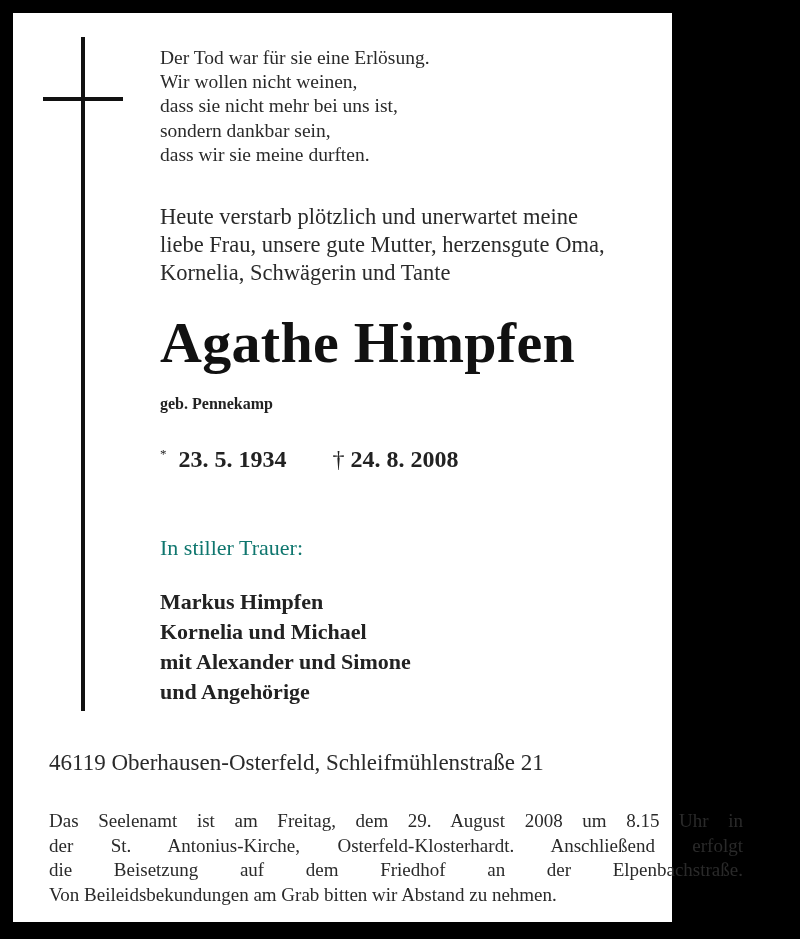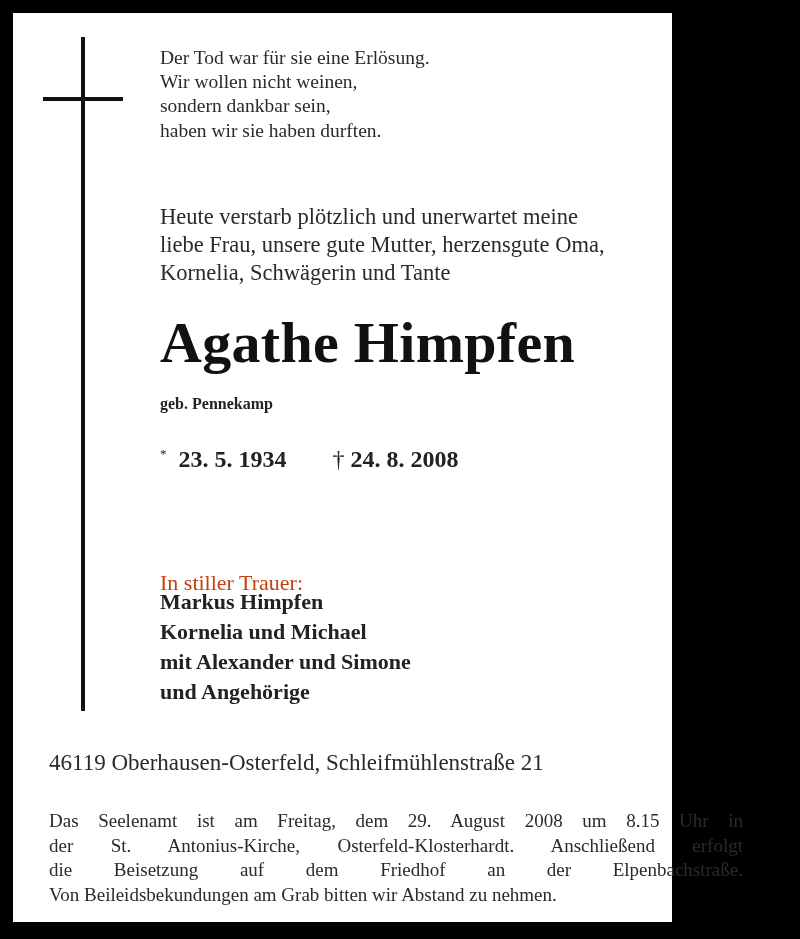--- a/index.html
+++ b/index.html
@@ -27,21 +27,21 @@
     }
     .maiden {
       position: absolute; left: 147px; top: 382px; font-size: 16px; font-weight: bold; color: #222; white-space: nowrap;
     }
     .dates {
       position: absolute; left: 147px; top: 433px; font-size: 24px; font-weight: bold; color: #222; white-space: nowrap;
     }
     .dates .star { font-size: 13px; vertical-align: 9px; font-weight: normal; margin-right: 12px; }
     .dates .dagger { margin-left: 46px; font-weight: normal; }
     .mourning {
-      position: absolute; left: 147px; top: 522px; font-size: 22px; color: #c2410c; white-space: nowrap; margin-top: 35px;
+      position: absolute; left: 147px; top: 522px; font-size: 22px; color: #0f766e; white-space: nowrap;
     }
     .family {
       position: absolute; left: 147px; top: 574px; font-size: 22px; font-weight: bold; line-height: 30px; color: #222;
     }
     .family div { white-space: nowrap; }
     .address {
       position: absolute; left: 36px; top: 737px; font-size: 23px; color: #2a2a2a; white-space: nowrap;
     }
     .service {
       position: absolute; left: 36px; top: 796px; width: 694px; font-size: 19px; line-height: 24.6px;
@@ -55,22 +55,23 @@
 
 <div class="frame">
   <div class="cross">
     <div class="cross-v"></div>
     <div class="cross-h"></div>
   </div>
 
   <div class="poem">
     <div>Der Tod war für sie eine Erlösung.</div>
     <div>Wir wollen nicht weinen,</div>
+    <div>dass sie nicht mehr bei uns ist,</div>
     <div>sondern dankbar sein,</div>
-    <div>haben wir sie haben durften.</div>
+    <div>dass wir sie meine durften.</div>
   </div>
 
   <div class="intro">
     <div>Heute verstarb plötzlich und unerwartet meine</div>
     <div>liebe Frau, unsere gute Mutter, herzensgute Oma,</div>
     <div>Kornelia, Schwägerin und Tante</div>
   </div>
 
   <div class="name">Agathe Himpfen</div>
   <div class="maiden">geb. Pennekamp</div>

